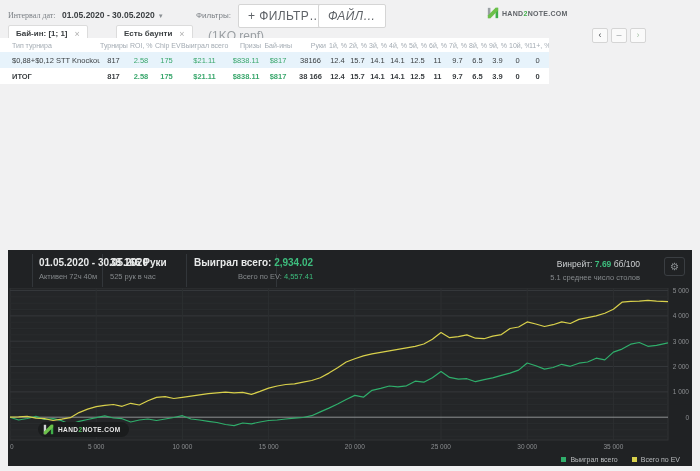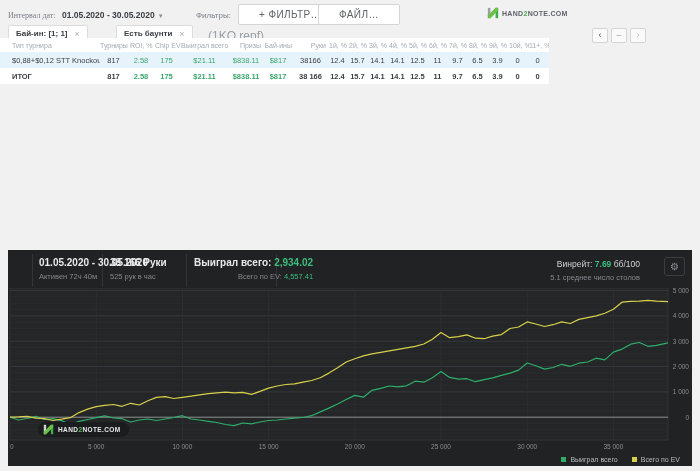--- a/index.html
+++ b/index.html
@@ -12,21 +12,21 @@
     color:#3c4043;
   }
   .abs { position:absolute; }
 
   
   .tb-label { font-size:8px; color:#7a7f84; }
   .tb-date { font-size:8.5px; font-weight:bold; color:#3c4043; cursor:pointer; }
   .tb-caret { font-size:6px; color:#8a8f93; margin-left:3px; }
   .tb-btn {
     display:inline-block; background:#fff; border:1px solid #d5d5d5; border-radius:2px;
-    font-size:10px; color:#5f6368; padding:4px 20px; letter-spacing:.4px; cursor:pointer;
+    font-size:12px; color:#5f6368; padding:4px 9px; letter-spacing:.4px; cursor:pointer;
   }
   .chip {
     display:inline-flex; align-items:center; background:#fff; border:1px solid #dcdcdc;
     border-radius:2px; padding:3px 7px; font-size:8px; font-weight:bold; color:#3c4043; cursor:pointer;
   }
   .chip .x { color:#b0b0b0; font-weight:normal; font-size:9px; margin-left:7px; line-height:8px; }
   .repf { font-size:12px; color:#9a9fa3; }
   .logo { display:flex; align-items:center; gap:3px; }
   .logo-text { font-size:7px; font-weight:bold; color:#5f6368; letter-spacing:.3px; }
   .logo-text .g { color:#3fae49; }
@@ -67,21 +67,21 @@
   .wm-text { font-size:6.5px; font-weight:bold; color:#e8e8e8; letter-spacing:.4px; }
   .wm-text .g { color:#4fc25a; }
 </style>
 </head>
 <body>
 
 <span class="abs tb-label" style="left:8px; top:11px;font-family:Liberation Serif, serif;">Интервал дат:</span>
 <span class="abs tb-date" style="left:62px; top:10px;"><span>01.05.2020 - 30.05.2020</span><span class="tb-caret">▼</span></span>
 <span class="abs tb-label" style="left:196px; top:11px;">Фильтры:</span>
 <button class="abs tb-btn" style="left:238px; top:4px;">+ ФИЛЬТР…</button>
-<button class="abs tb-btn" style="left:318px; top:4px;">ФАЙЛ…</button>
+<button class="abs tb-btn" style="left:318px; top:4px;font-style:italic;">ФАЙЛ…</button>
 
 <span class="abs chip" style="left:8px; top:25px;">
     <span>Бай-ин: [1; 1]</span>
     <span class="x">×</span>
   </span>
 <span class="abs chip" style="left:116px; top:25px;">
     <span>Есть баунти</span>
     <span class="x">×</span>
   </span>
 <span class="abs repf" style="left:208px; top:29px;">(1KO.repf)</span>

